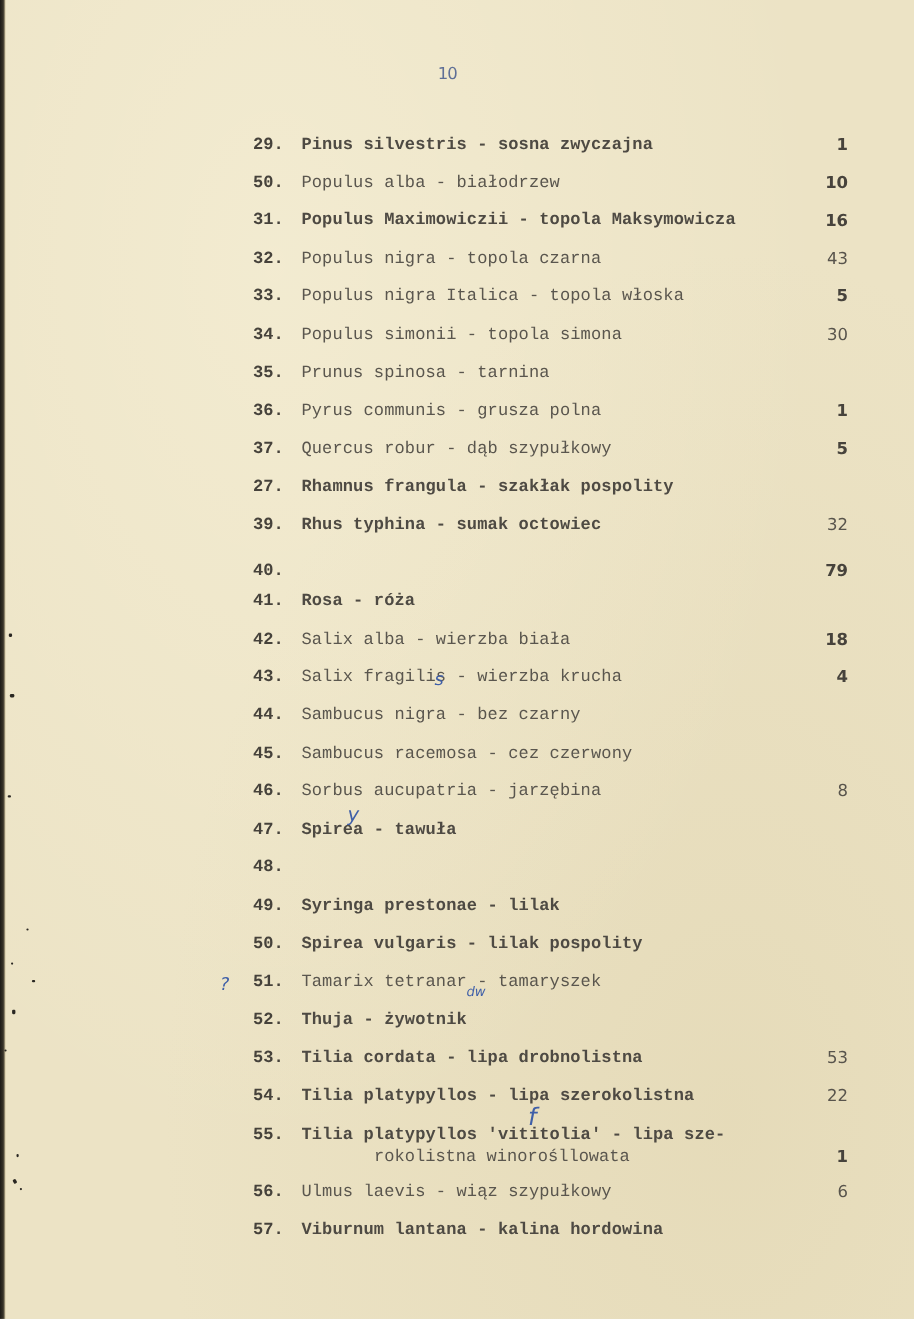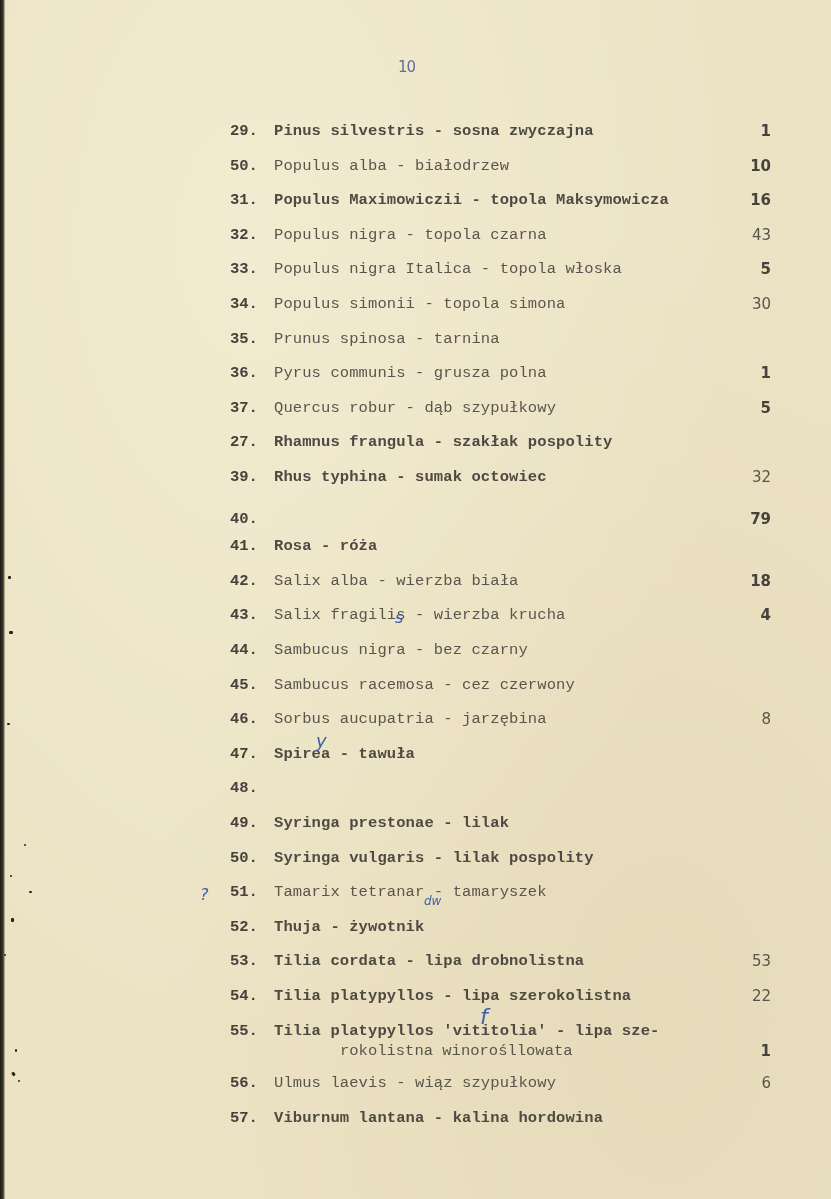--- a/index.html
+++ b/index.html
@@ -225,21 +225,21 @@
       <span class="num">48.</span>
       <span class="count"></span>
     </div>
     <div class="row" style="top:812px;">
       <span class="num">49.</span>
       <span class="text">Syringa prestonae - lilak</span>
       <span class="count"></span>
     </div>
     <div class="row" style="top:847px;">
       <span class="num">50.</span>
-      <span class="text">Syringa vulgaris - lilak pospolity</span>
+      <span class="text">Spirea vulgaris - lilak pospolity</span>
       <span class="count"></span>
     </div>
     <div class="row" style="top:881px;">
       <span class="num">51.</span>
       <span class="text light">Tamarix tetranar - tamaryszek</span>
       <span class="count"></span>
     </div>
     <div class="row" style="top:916px;">
       <span class="num">52.</span>
       <span class="text">Thuja - żywotnik</span>

